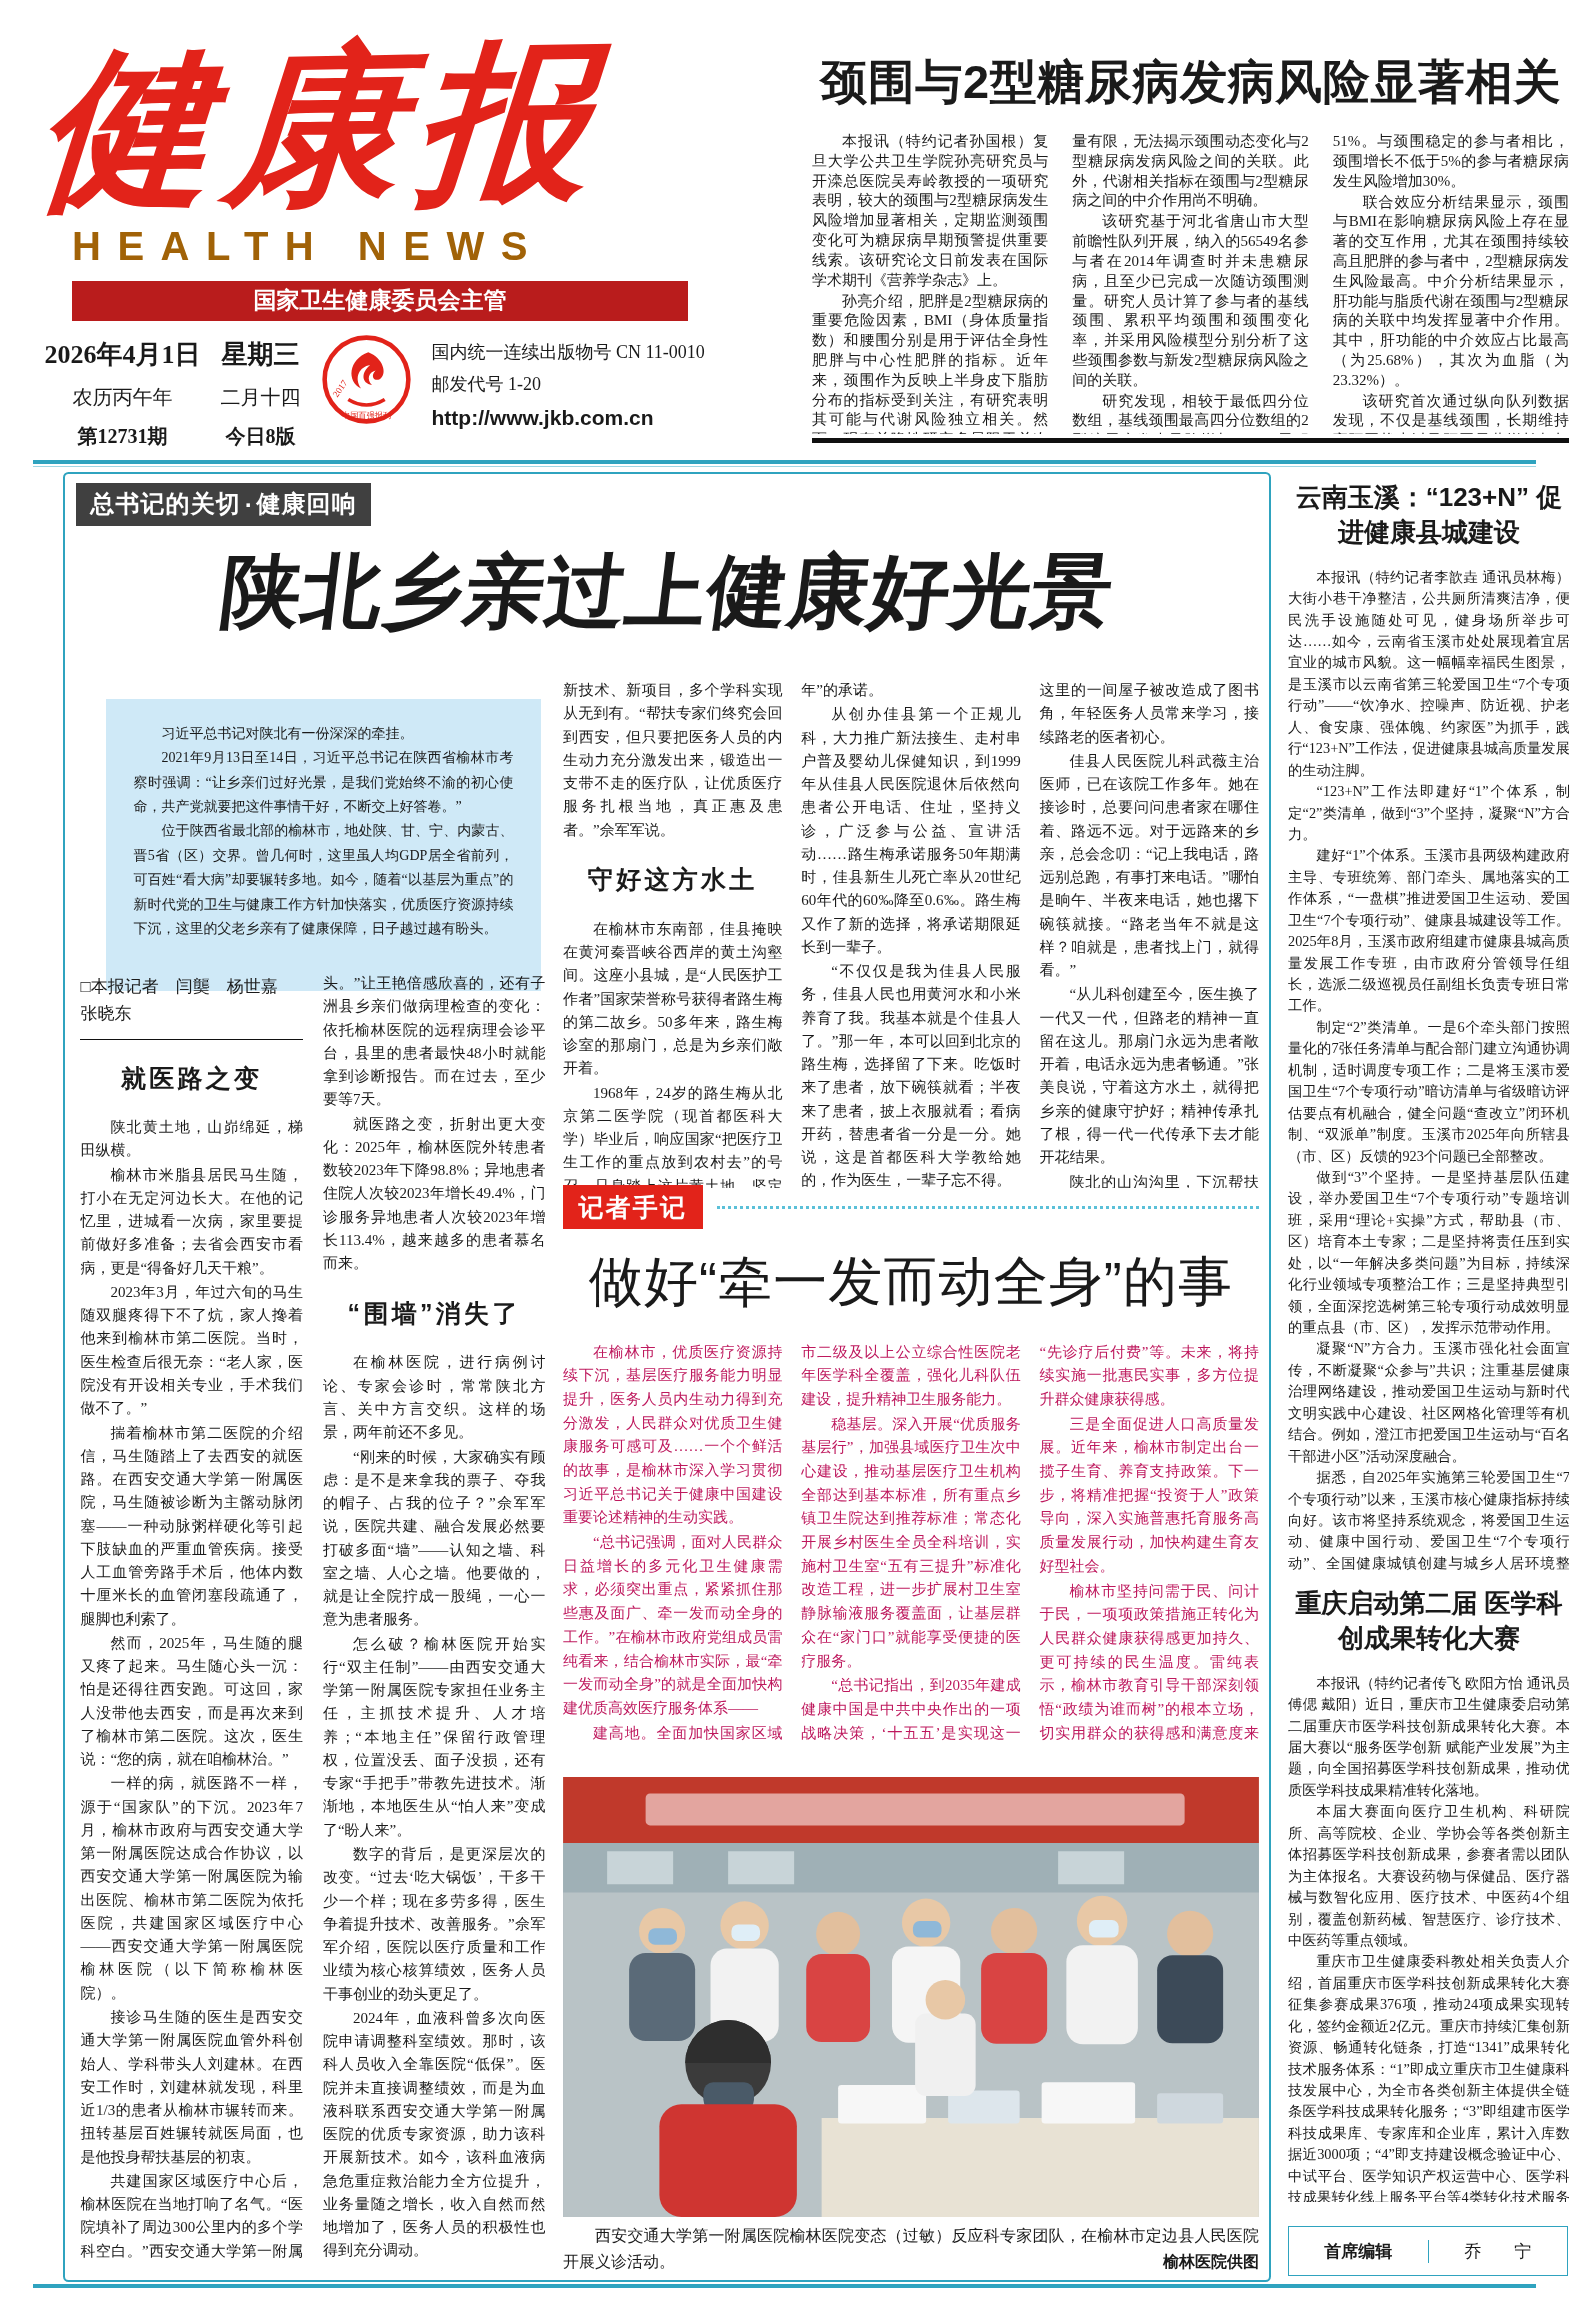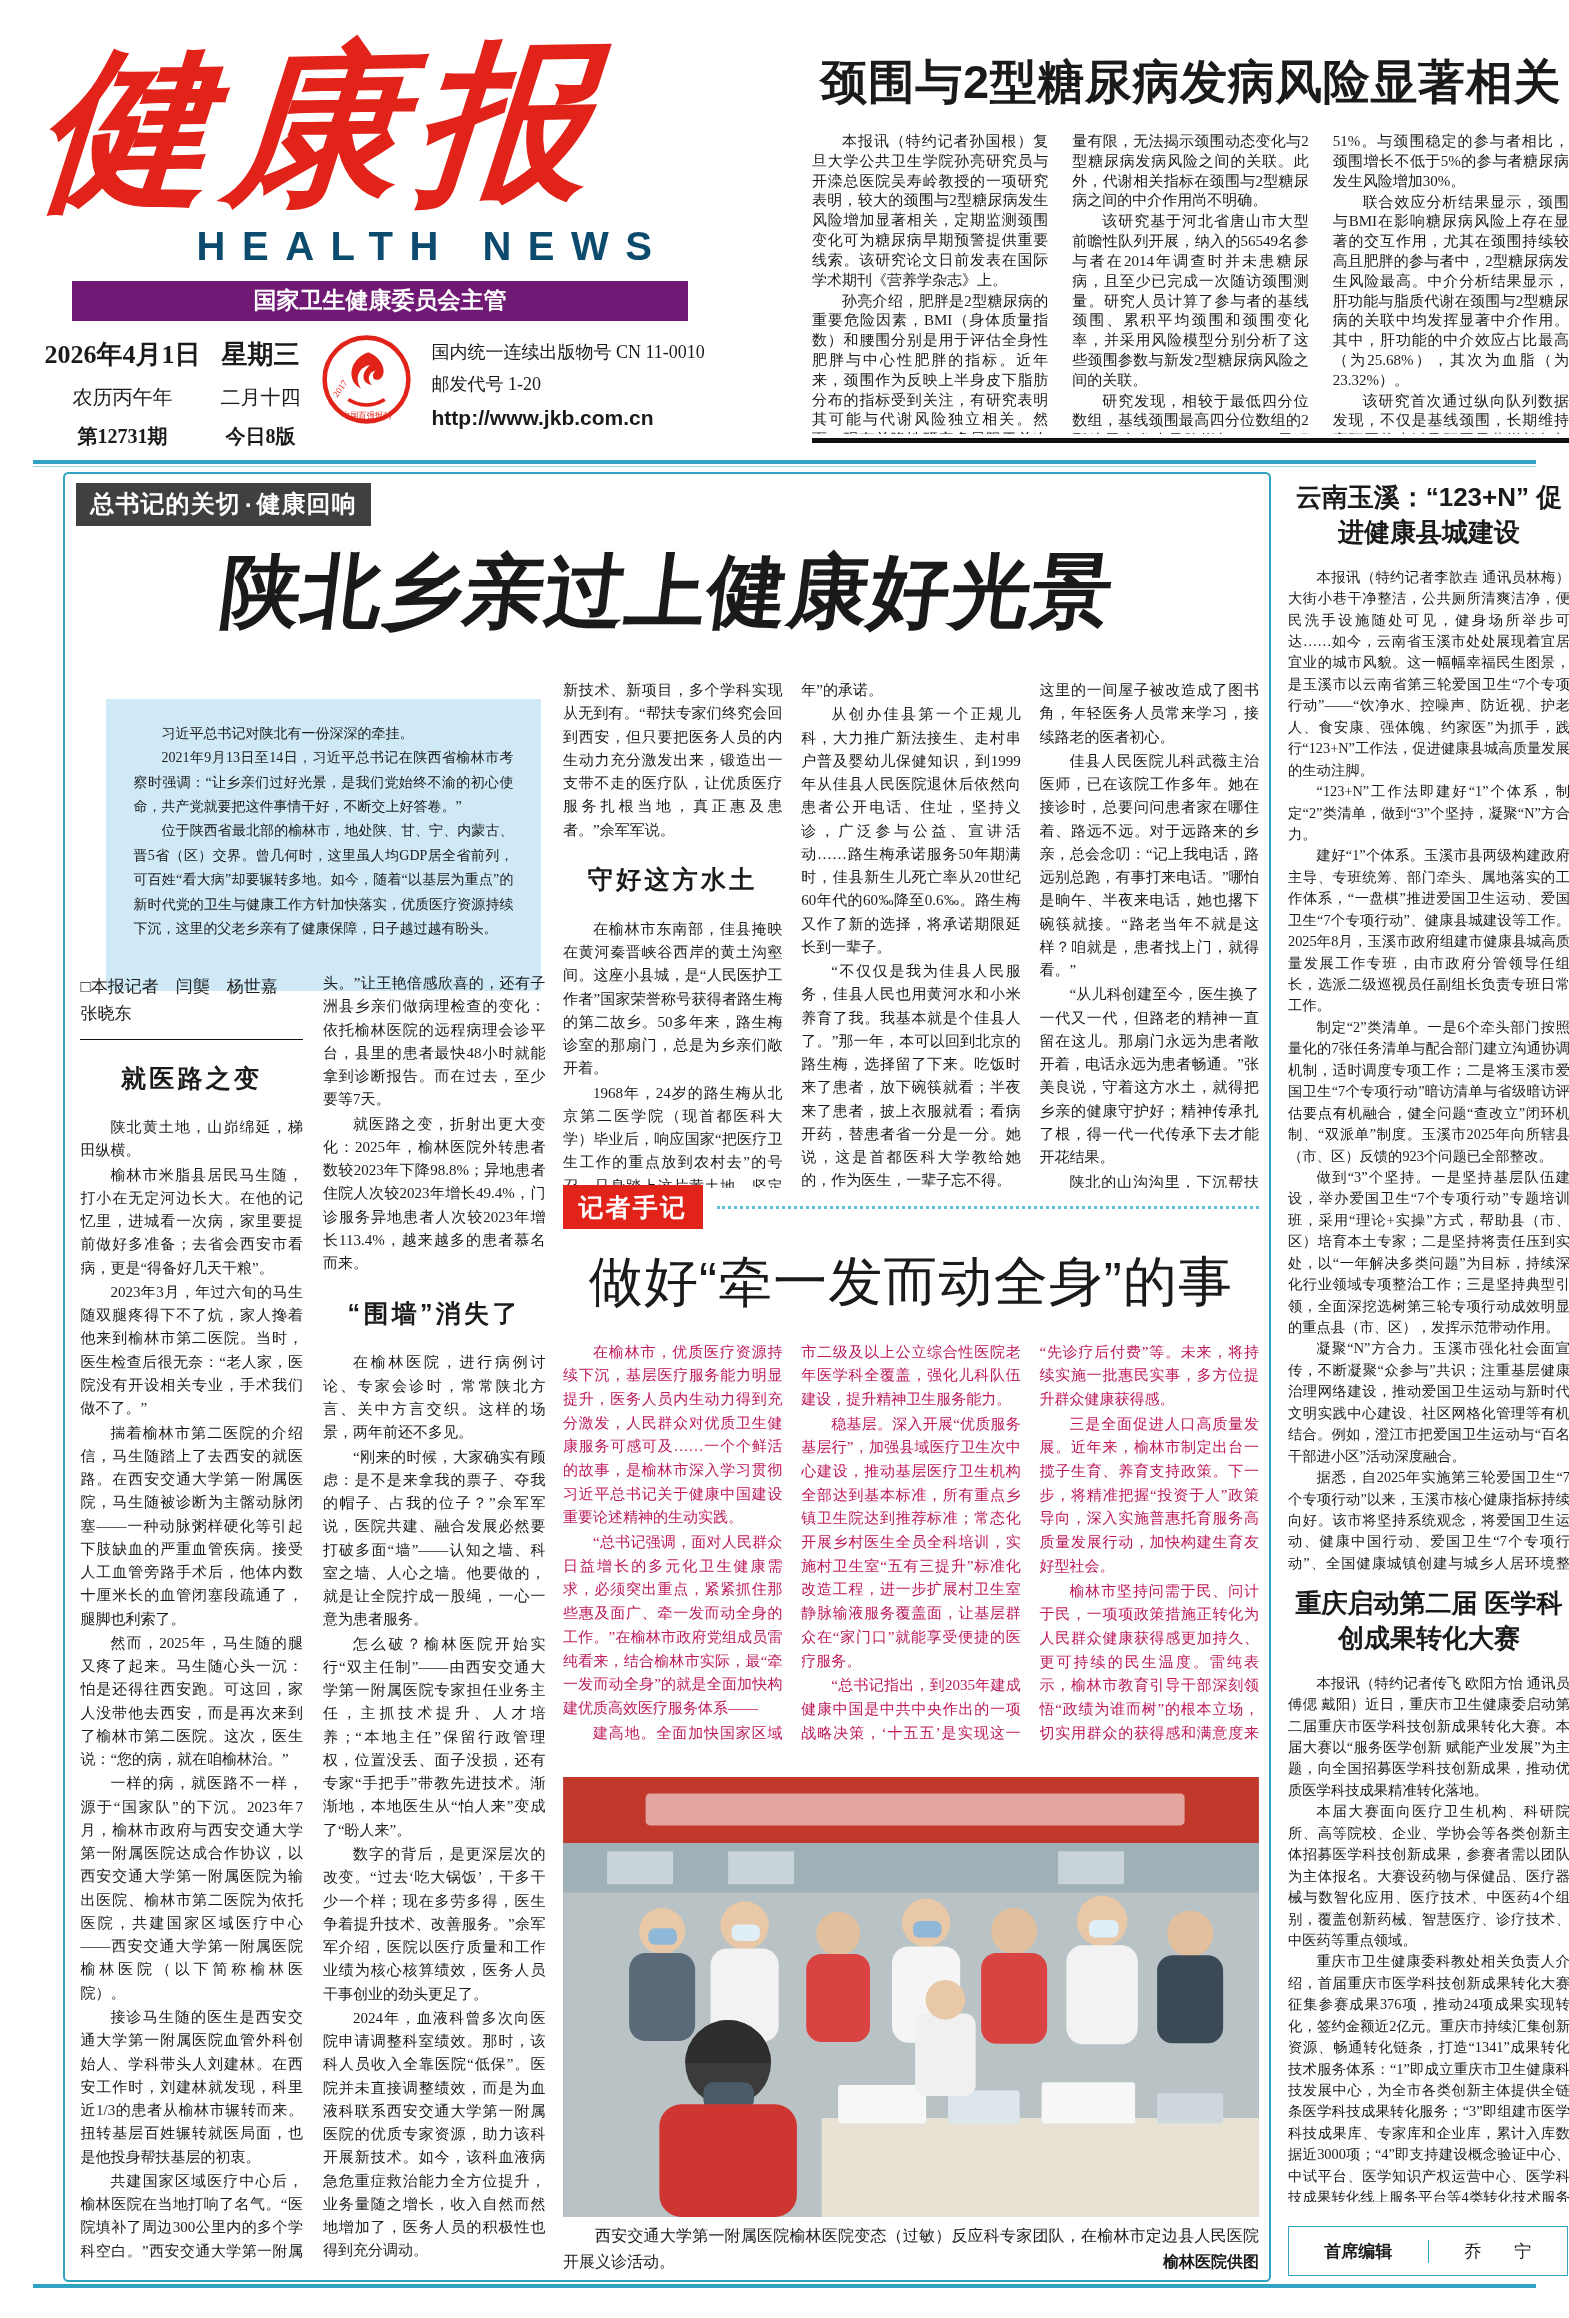--- a/index.html
+++ b/index.html
@@ -4,22 +4,22 @@
 <style>
   html,body{margin:0;padding:0;background:#e9e9e9;}
   .page{position:relative;width:1569px;height:2319px;background:#ffffff;overflow:hidden;
         font-family:"Liberation Serif","DejaVu Serif",serif;color:#1a1a1a;}
   
   .masthead{position:absolute;left:39px;top:39px;width:754px;}
   .paper-title{font-family:"DejaVu Serif",serif;font-style:italic;font-weight:bold;
                font-size:173px;line-height:1.05;color:#e2231a;letter-spacing:15.4px;
                transform:skewX(-5deg) rotate(-1deg);transform-origin:left center;white-space:nowrap;}
   .paper-en{font-family:"Liberation Sans",sans-serif;font-weight:800;font-size:40px;
-            letter-spacing:16.5px;color:#0c4a6e;margin:3.3px 0 0 33px;text-align:center;}
-  .red-bar{margin:12px 0 0 33px;width:616px;background:#701a75;color:#fff;
+            letter-spacing:16.5px;color:#a16207;margin:3.3px 0 0 33px;}
+  .red-bar{margin:12px 0 0 33px;width:616px;background:#b91c1c;color:#fff;
            font-family:"Liberation Sans",sans-serif;font-weight:bold;font-size:23px;
            text-align:center;padding:4.4px 0;}
   .date-row{display:flex;align-items:flex-start;margin:16.5px 0 0 5.5px;gap:20px;}
   .date-col{text-align:center;}
   .d-big{font-size:26px;font-weight:bold;white-space:nowrap;}
   .d-small{font-size:20px;margin-top:12px;white-space:nowrap;}
   .logo-wrap{width:91px;height:91px;flex:0 0 auto;margin-top:-3.3px;}
   .pub-col{font-size:18px;line-height:1.75;white-space:nowrap;}
   .pub-site{font-weight:bold;font-size:21px;font-family:"Liberation Sans",sans-serif;}
   .teal-line{position:absolute;left:33px;top:460px;width:1503px;height:3.9px;background:#2fa3bf;}

